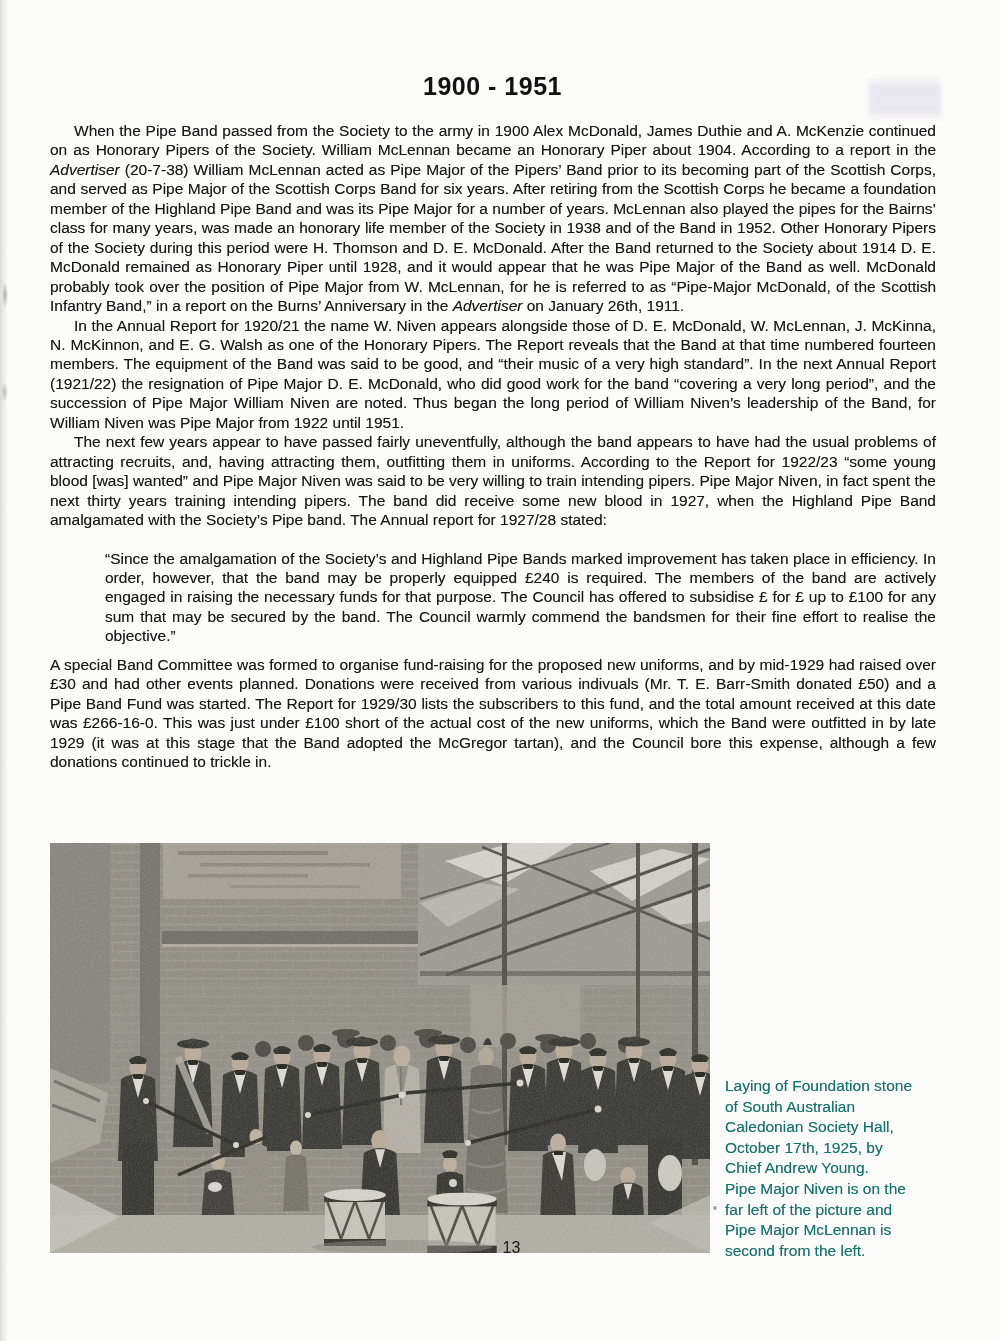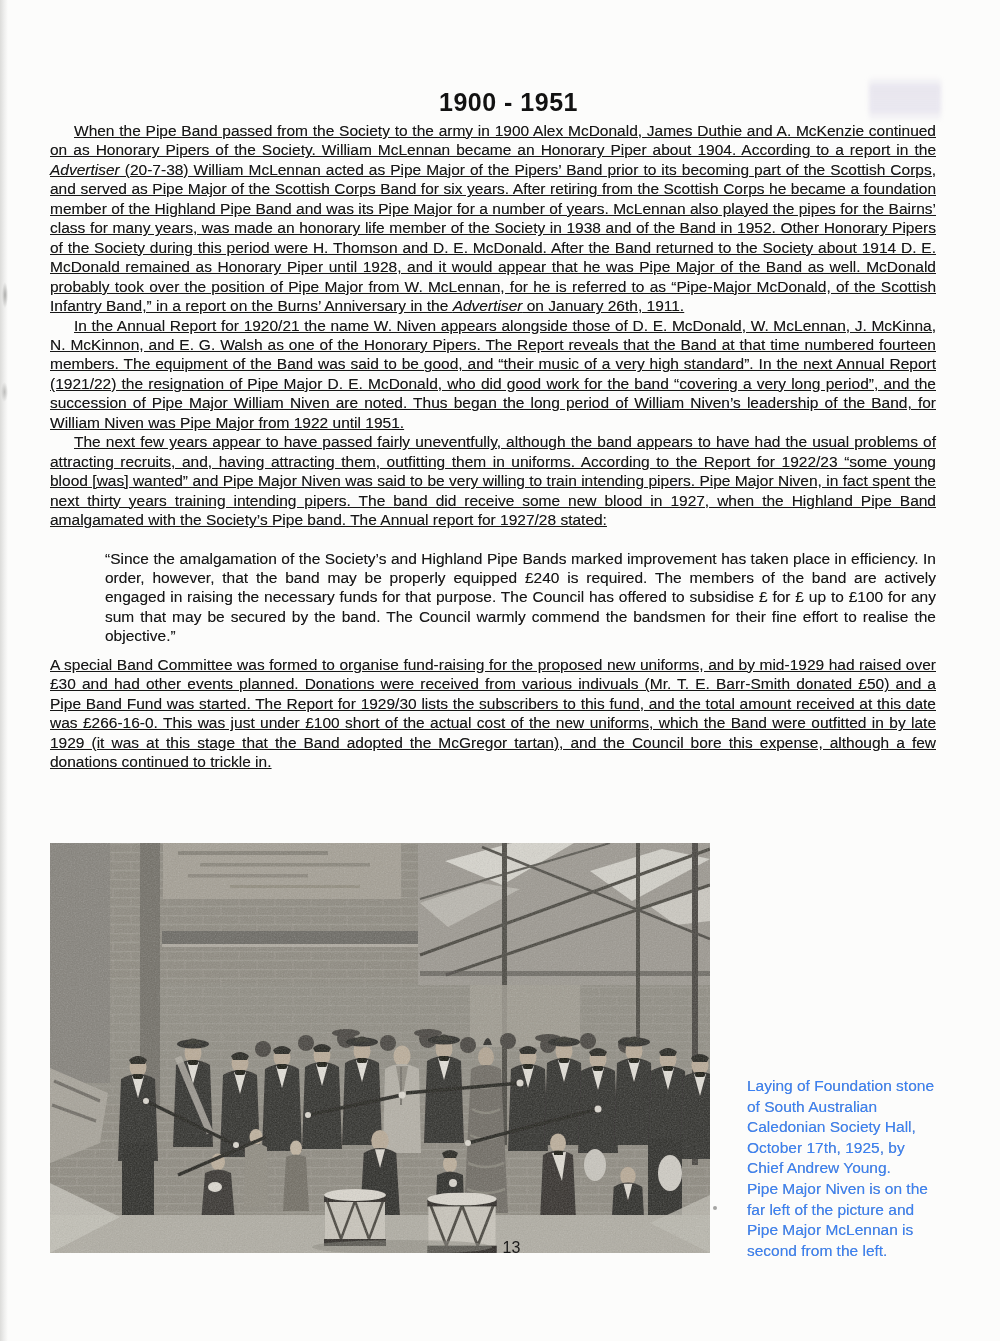--- a/index.html
+++ b/index.html
@@ -33,49 +33,48 @@
       linear-gradient(to bottom, rgba(221,218,232,0) 0%, rgba(216,212,229,.55) 25%, rgba(216,212,229,.5) 75%, rgba(221,218,232,0) 100%);
     filter:blur(2px);
   }
   .caption-speck {
     position:absolute; left:713px; top:1206px; width:4px; height:4px;
     border-radius:50%; background:#8f8f8d; opacity:.8;
   }
 
   .page-title {
     position:absolute; left:0; top:72px; width:985px;
-    margin:16px; text-align:center;
+    margin:0; text-align:center;
     font-size:25px; font-weight:bold; letter-spacing:.5px;
     color:#121212;
   }
 
   .content {
     position:absolute; left:50px; top:121px; width:886px;
     font-size:15.5px; line-height:19.45px;
     text-align:justify;
     text-shadow:0 0 .5px rgba(20,20,20,.45);
   }
-  .content p { margin:0;text-decoration:underline; }
+  .content p { margin:0; }
   .content p.indent { text-indent:24px; }
   .content blockquote {
     margin:19px 0 9px 55px;
   }
 
   .photo-figure { position:absolute; left:0; top:0; margin:0; }
   .band-photo {
     position:absolute; left:50px; top:843px; width:660px; height:410px;
     display:block;
   }
   .photo-caption {
     position:absolute; left:725px; top:1076px; width:232px;
     font-size:15.5px; line-height:20.6px;
     white-space:pre-line;
-    color:#3b82f6;
+    color:#0f766e;
     text-shadow:0 0 .4px rgba(20,20,20,.4);
-    margin-left:22px;
   }
   .page-number {
     position:absolute; left:0; top:1239px; width:985px;
     text-align:center; font-size:16px; color:#1a1a1a;margin-left:19px;
   }
 </style>
 </head>
 <body>
 
 <div class="page">

